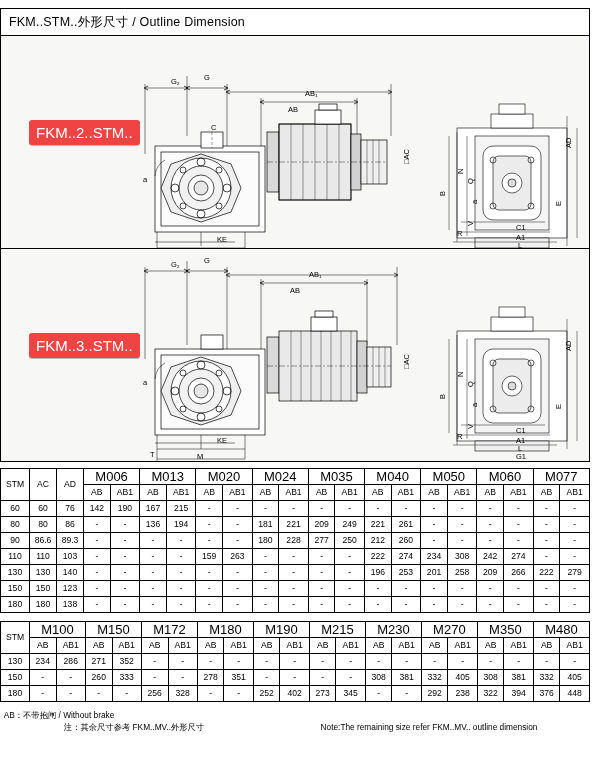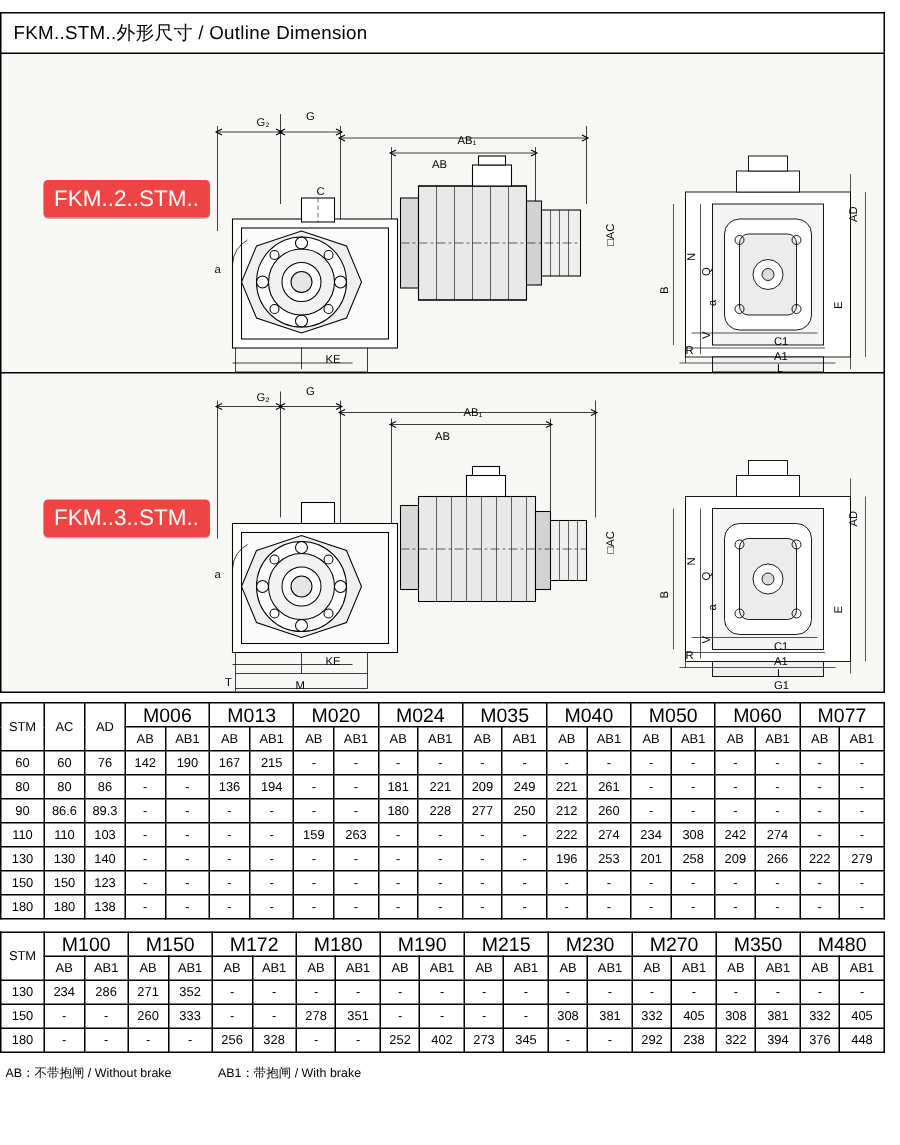--- a/index.html
+++ b/index.html
@@ -657,17 +657,20 @@
           <td>394</td>
         <td>376</td>
           <td>448</td>
       </tr>
     </tbody>
   </table>
 
   <div class="notes">
     <div class="row">
       <div class="c1">AB：不带抱闸 / Without brake</div>
-      <div class="c2">AB1：带抱闸 / With brake</div>
+    </div>
+    <div class="row">
+      <div class="c1" style="width:268px">注：其余尺寸参考 FKM..MV..外形尺寸</div>
+      <div class="c3">Note:The remaining size refer FKM..MV.. outline dimension</div>
     </div>
   </div>
 
 </div>
 
 </body></html>

